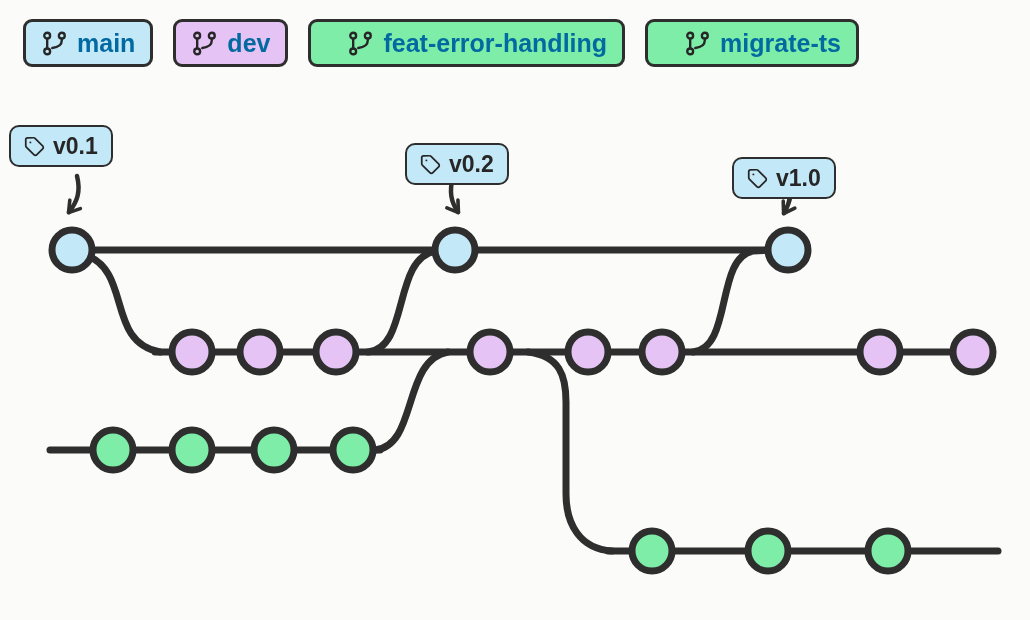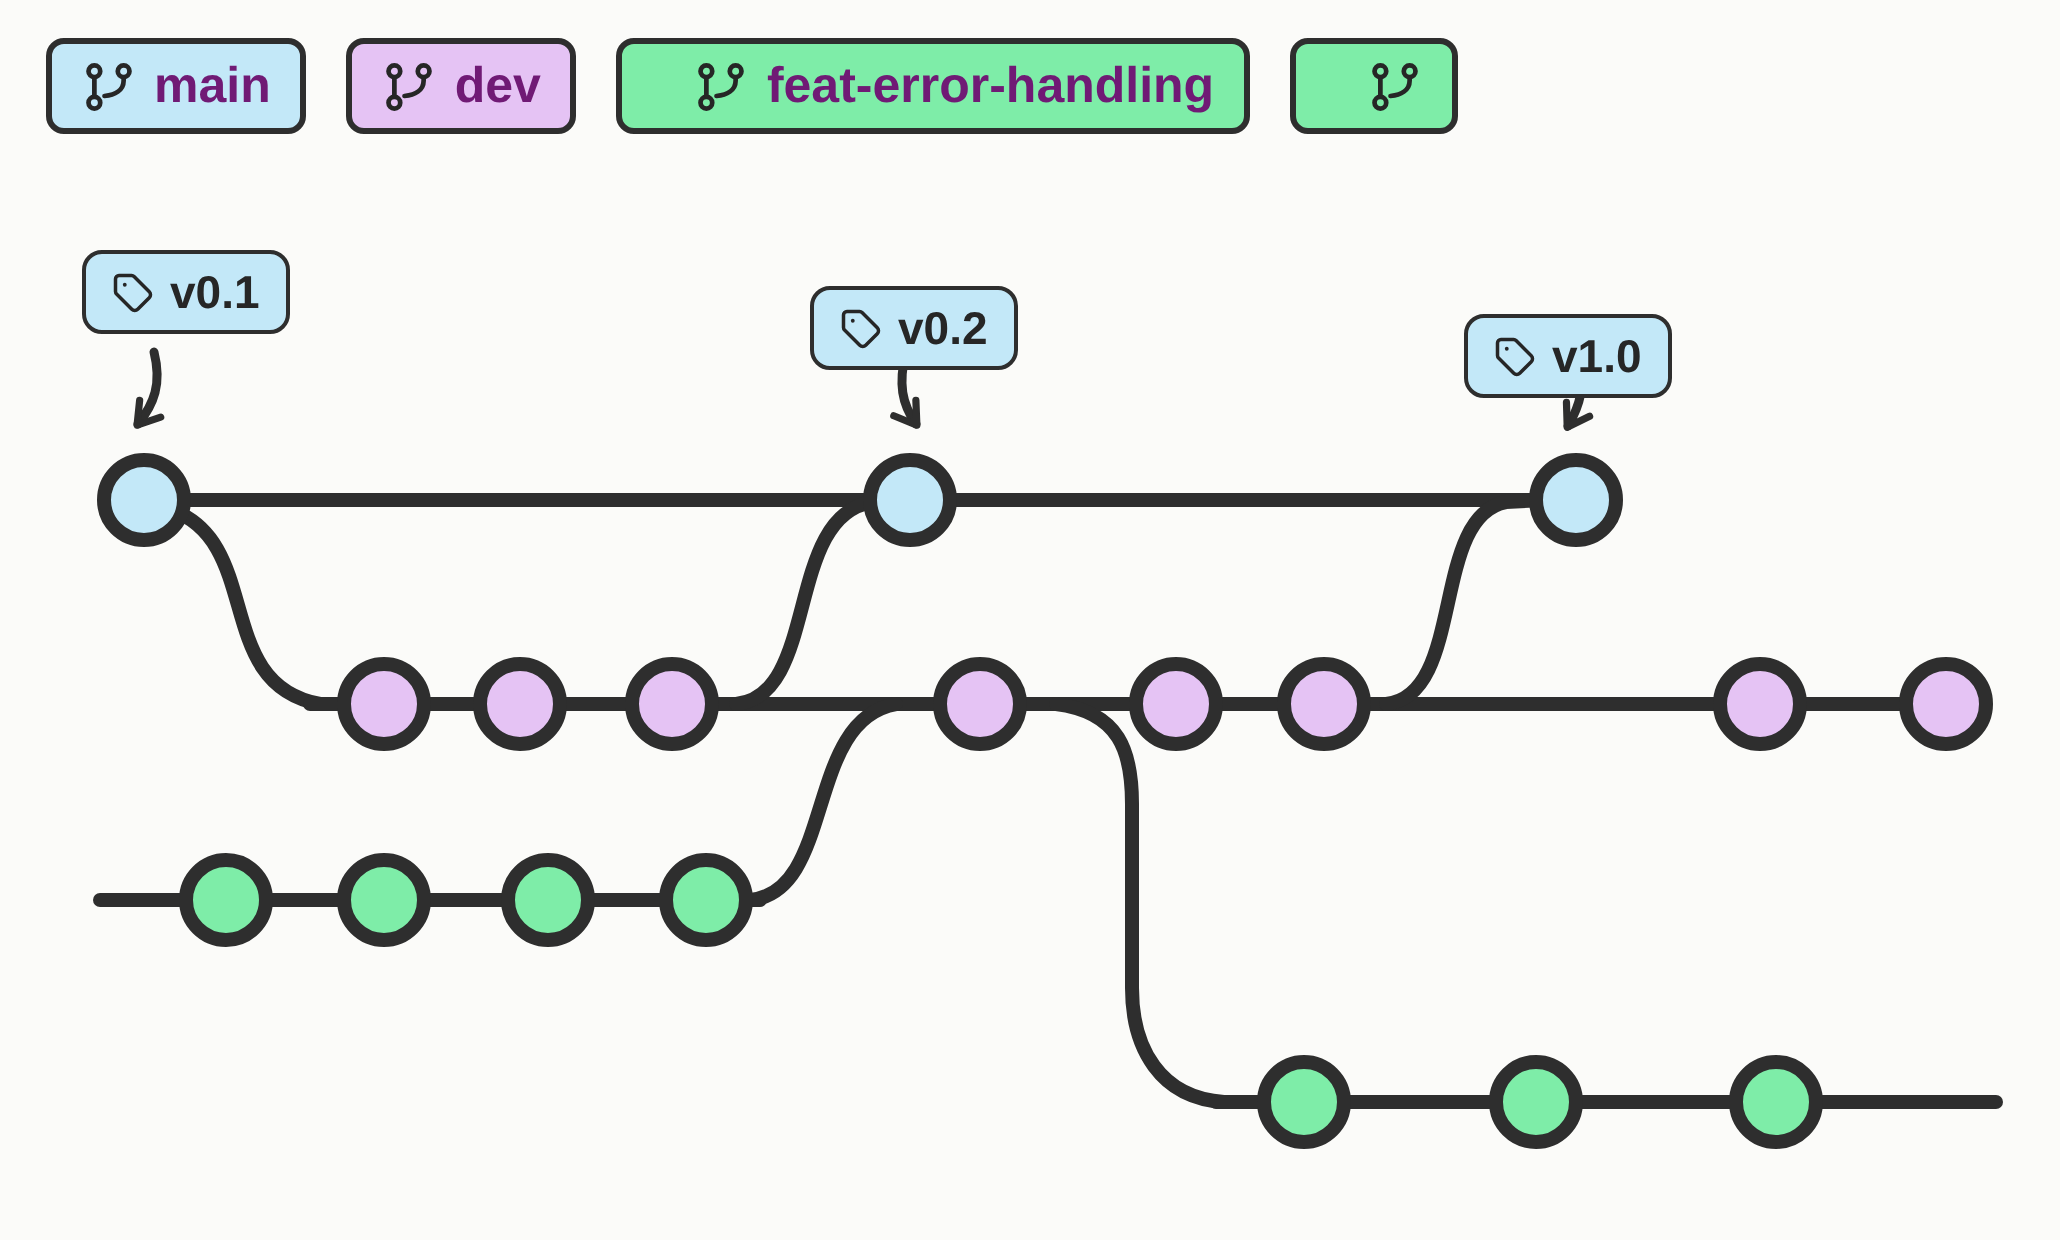--- a/index.html
+++ b/index.html
@@ -30,21 +30,21 @@
     display: flex;
     align-items: center;
     gap: 9px;
     height: 48px;
     box-sizing: border-box;
     padding: 0 15px;
     border: 3px solid #2e2e2e;
     border-radius: 9px;
     font-size: 25px;
     font-weight: 600;
-    color: #701a75;
+    color: #0369a1;
     white-space: nowrap;
   }
   .chip svg { display: block; }
   .bg-blue   { background: #c3e8f8; }
   .bg-purple { background: #e5c3f4; justify-content: center; }
   .bg-green  { background: #7eeda8; padding-left: 36px; }
   .tag-chip {
     position: absolute;
     display: flex;
     align-items: center;
@@ -150,25 +150,26 @@
     </div>
 
     <div class="chip bg-green">
       <svg width="27" height="27" viewBox="0 0 24 24" fill="none" stroke="#262626" stroke-width="2.1" stroke-linecap="round">
         <circle cx="5.5" cy="5" r="2.6"></circle>
           <circle cx="5.5" cy="19" r="2.6"></circle>
         <line x1="5.5" y1="8" x2="5.5" y2="16"></line>
         <circle cx="18.5" cy="5" r="2.6"></circle>
         <path d="M18.5 8 v1.2 c0 4.3 -4 6.3 -8.5 6.8"></path>
       </svg>
+      <span>migrate-ts</span>
     </div>
 
   </div>
 
-  <div class="tag-chip" style="left:41px; top:125px;text-align:right;">
+  <div class="tag-chip" style="left:9px; top:125px;text-align:right;">
     <svg width="21" height="21" viewBox="0 0 24 24" fill="none" stroke="#262626" stroke-width="2" stroke-linejoin="round">
       <path d="M12.6 2.6 A2 2 0 0 0 11.2 2 H4 A2 2 0 0 0 2 4 v7.2 a2 2 0 0 0 .6 1.4 l8.7 8.7 a2.4 2.4 0 0 0 3.4 0 l6.6 -6.6 a2.4 2.4 0 0 0 0 -3.4 Z"></path>
       <circle cx="7.3" cy="7.3" r="1.1" fill="#262626" stroke="none"></circle>
     </svg>
     <span>v0.1</span>
   </div>
 
   <div class="tag-chip" style="left:405px; top:143px;">
     <svg width="21" height="21" viewBox="0 0 24 24" fill="none" stroke="#262626" stroke-width="2" stroke-linejoin="round">
       <path d="M12.6 2.6 A2 2 0 0 0 11.2 2 H4 A2 2 0 0 0 2 4 v7.2 a2 2 0 0 0 .6 1.4 l8.7 8.7 a2.4 2.4 0 0 0 3.4 0 l6.6 -6.6 a2.4 2.4 0 0 0 0 -3.4 Z"></path>

